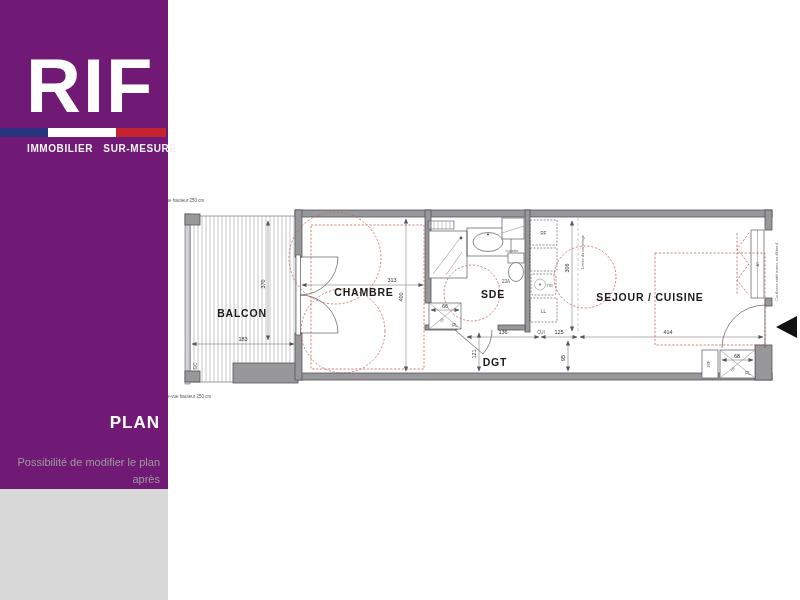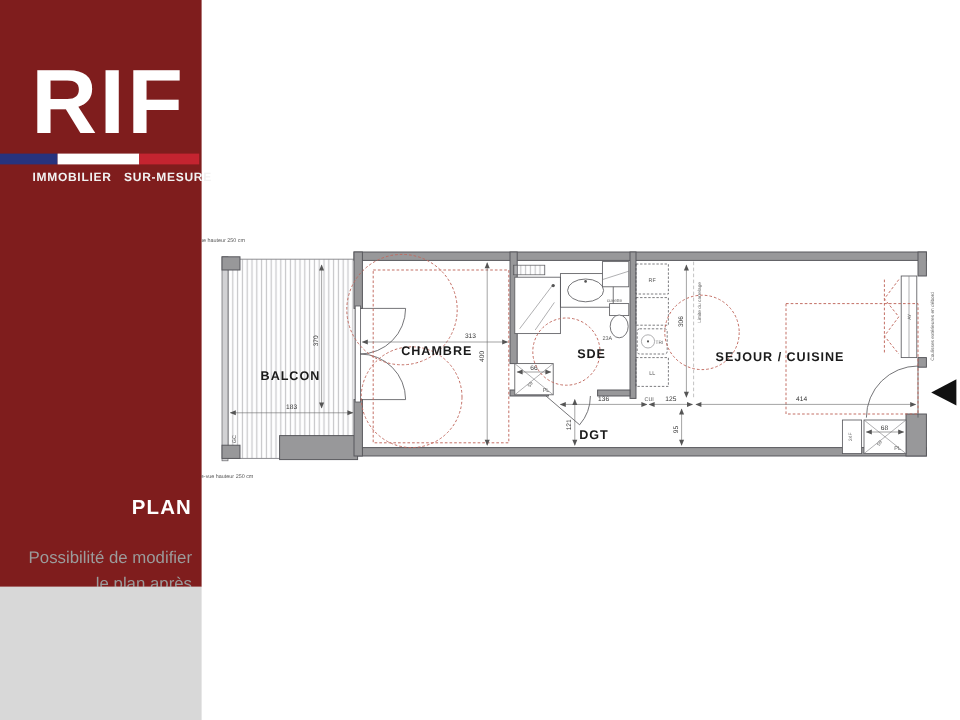--- a/index.html
+++ b/index.html
@@ -1,41 +1,41 @@
 <!DOCTYPE html>
 <html><head>
 <meta charset="utf-8">
 <style>
   html,body{margin:0;padding:0;}
   body{
     width:800px;height:600px;position:relative;overflow:hidden;
     background:#ffffff;font-family:"Liberation Sans", sans-serif;
   }
   
-  .sidebar{position:absolute;left:0;top:0;width:168px;height:489px;background:#7f1d1d;}
+  .sidebar{position:absolute;left:0;top:0;width:168px;height:489px;background:#701a75;}
   .footer{position:absolute;left:0;top:489px;width:168px;height:111px;background:#d8d8d8;}
   .logo-text{
     position:absolute;left:26px;top:44px;color:#ffffff;font-weight:bold;
     font-size:76px;line-height:84px;letter-spacing:2px;
   }
   .flag{position:absolute;left:0;top:128px;width:166px;height:9px;display:flex;}
   .flag .b{width:48px;height:100%;}
   .flag .w{width:68px;height:100%;}
   .flag .r{width:50px;height:100%;}
   .tagline{
     position:absolute;left:27px;top:143px;color:#f2f2f2;font-size:10px;
     font-weight:bold;letter-spacing:0.6px;word-spacing:7px;white-space:nowrap;
   }
   .plan-title{
     position:absolute;right:8px;top:413px;color:#ffffff;font-weight:bold;
     font-size:17px;letter-spacing:1px;text-align:right;
   }
   .plan-note{
     position:absolute;right:8px;top:454px;width:150px;text-align:right;
-    color:#9b9b9b;font-size:14px;line-height:1.55;
+    color:#9b9b9b;font-size:11px;line-height:1.55;
   }
   
   .plan-wrap{position:absolute;left:168px;top:0;width:632px;height:600px;}
   svg text{font-family:"Liberation Sans", sans-serif;}
   .wall{fill:#98989a;stroke:#55555a;stroke-width:0.8;}
   .fixture{fill:#ffffff;stroke:#5a5a5e;stroke-width:0.7;}
   .thin{fill:none;stroke:#5a5a5e;stroke-width:0.7;}
   .thin2{fill:none;stroke:#7a7a7e;stroke-width:0.5;}
   .red{fill:none;stroke:#c0685e;stroke-width:0.8;stroke-dasharray:2.2 1.7;}
   .dim{stroke:#666;stroke-width:0.5;fill:none;}

